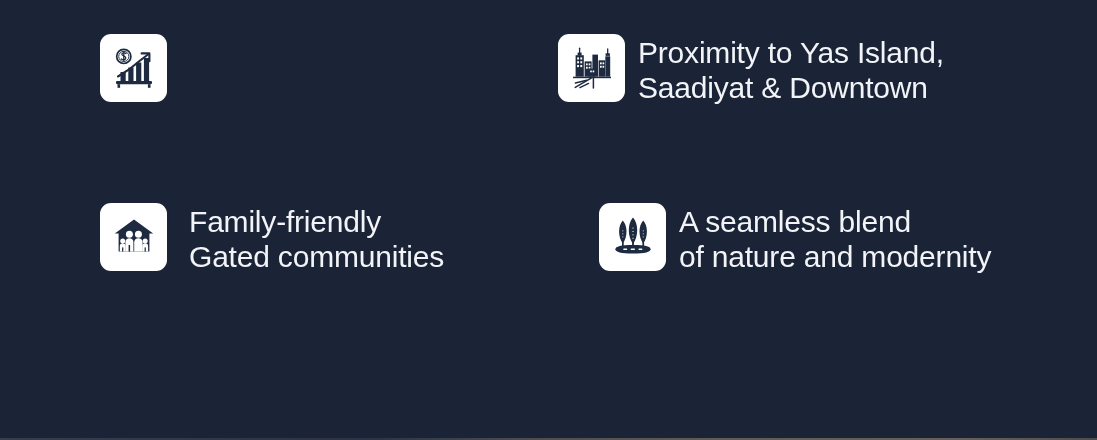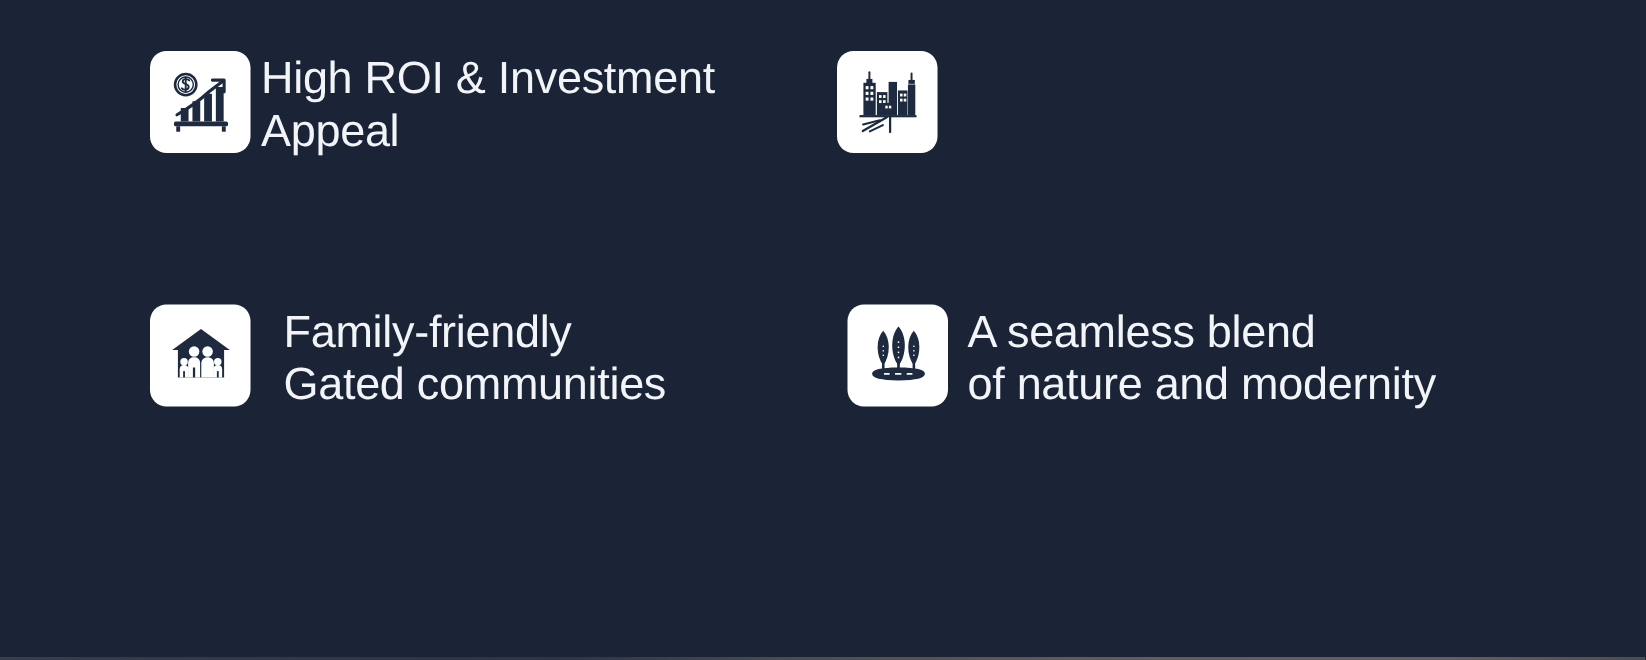--- a/index.html
+++ b/index.html
@@ -70,21 +70,21 @@
     font-weight: 400;
     letter-spacing: -0.2px;
     white-space: pre-line;
     padding-top: 1px;
   }
 
   
   #feature-roi       { left: 100px; top: 34px; }
   #feature-proximity { left: 558px; top: 34px; }
   #feature-family    { left: 100px; top: 203px; }
-  #feature-nature    { left: 524px; top: 203px; padding-left: 41px; }
+  #feature-nature    { left: 558px; top: 203px; padding-left: 41px; }
 
   #feature-roi .feature-text       { margin-left: 7px; }
   #feature-proximity .feature-text { margin-left: 13px; }
   #feature-family .feature-text    { margin-left: 22px; }
   #feature-nature .feature-text    { margin-left: 13px; }
 </style>
 </head>
 <body>
 
 <div id="stage">
@@ -106,22 +106,20 @@
           <path d="M7 31.5 C 15 27, 22 22, 28.5 16 L 37 9.5" stroke="#1d2a40" stroke-width="2.1" fill="none" stroke-linecap="round"></path>
           <path d="M30.6 8.4 L 38.4 8.4 L 38.4 16.2" stroke="#1d2a40" stroke-width="2.1" fill="none" stroke-linecap="round" stroke-linejoin="round"></path>
 
           <circle cx="12.8" cy="11.4" r="7.1" stroke="#1d2a40" stroke-width="1.7" fill="#ffffff"></circle>
           <circle cx="12.8" cy="11.4" r="5.1" stroke="#1d2a40" stroke-width="0.95" fill="none"></circle>
           <path d="M15.1 8.6 C14.3 7.6 11.1 7.2 10.8 9.2 C10.5 11.1 14.9 10.6 14.8 12.9 C14.7 15.1 11.2 15.1 10.3 13.9" stroke="#1d2a40" stroke-width="1.25" fill="none" stroke-linecap="round"></path>
           <line x1="12.8" y1="6.6" x2="12.8" y2="16.2" stroke="#1d2a40" stroke-width="1.25" stroke-linecap="round"></line>
         </svg>
       </span>
     </div>
-    <div class="feature-text">High ROI &amp; Investment
-Appeal</div>
   </div>
 
   <div class="feature" id="feature-proximity">
     <div class="icon-card">
       <span>
         <svg width="46" height="46" viewBox="0 0 46 46" fill="none" xmlns="http://www.w3.org/2000/svg">
 
           <line x1="10.6" y1="3.2" x2="10.6" y2="8.4" stroke="#1d2a40" stroke-width="1.3" stroke-linecap="round"></line>
           <rect x="8.6" y="7.6" width="4" height="3" fill="#1d2a40"></rect>
           <rect x="6.6" y="10.2" width="8.2" height="21.5" fill="#1d2a40"></rect>
@@ -156,20 +154,22 @@
 
           <rect x="4" y="31.7" width="38" height="1.5" fill="#1d2a40"></rect>
 
           <line x1="24.4" y1="32.6" x2="24.4" y2="43" stroke="#1d2a40" stroke-width="1.5" stroke-linecap="round"></line>
           <line x1="22.2" y1="33.2" x2="6.2" y2="42.4" stroke="#1d2a40" stroke-width="1.5" stroke-linecap="round"></line>
           <line x1="17.6" y1="35.2" x2="6.4" y2="38" stroke="#1d2a40" stroke-width="1.4" stroke-linecap="round"></line>
           <line x1="19.6" y1="38.4" x2="10.9" y2="42.6" stroke="#1d2a40" stroke-width="1.4" stroke-linecap="round"></line>
         </svg>
       </span>
     </div>
+    <div class="feature-text">Proximity to Yas Island,
+Saadiyat &amp; Downtown</div>
   </div>
 
   <div class="feature" id="feature-family">
     <div class="icon-card">
       <span>
         <svg width="46" height="46" viewBox="0 0 46 46" fill="none" xmlns="http://www.w3.org/2000/svg">
 
           <path d="M23 5.4 L 42.2 19.4 L 38.4 19.4 L 38.4 37.6 L 7.6 37.6 L 7.6 19.4 L 3.8 19.4 Z" fill="#1d2a40"></path>
 
           <circle cx="18.4" cy="20.3" r="3.5" fill="#ffffff"></circle>

